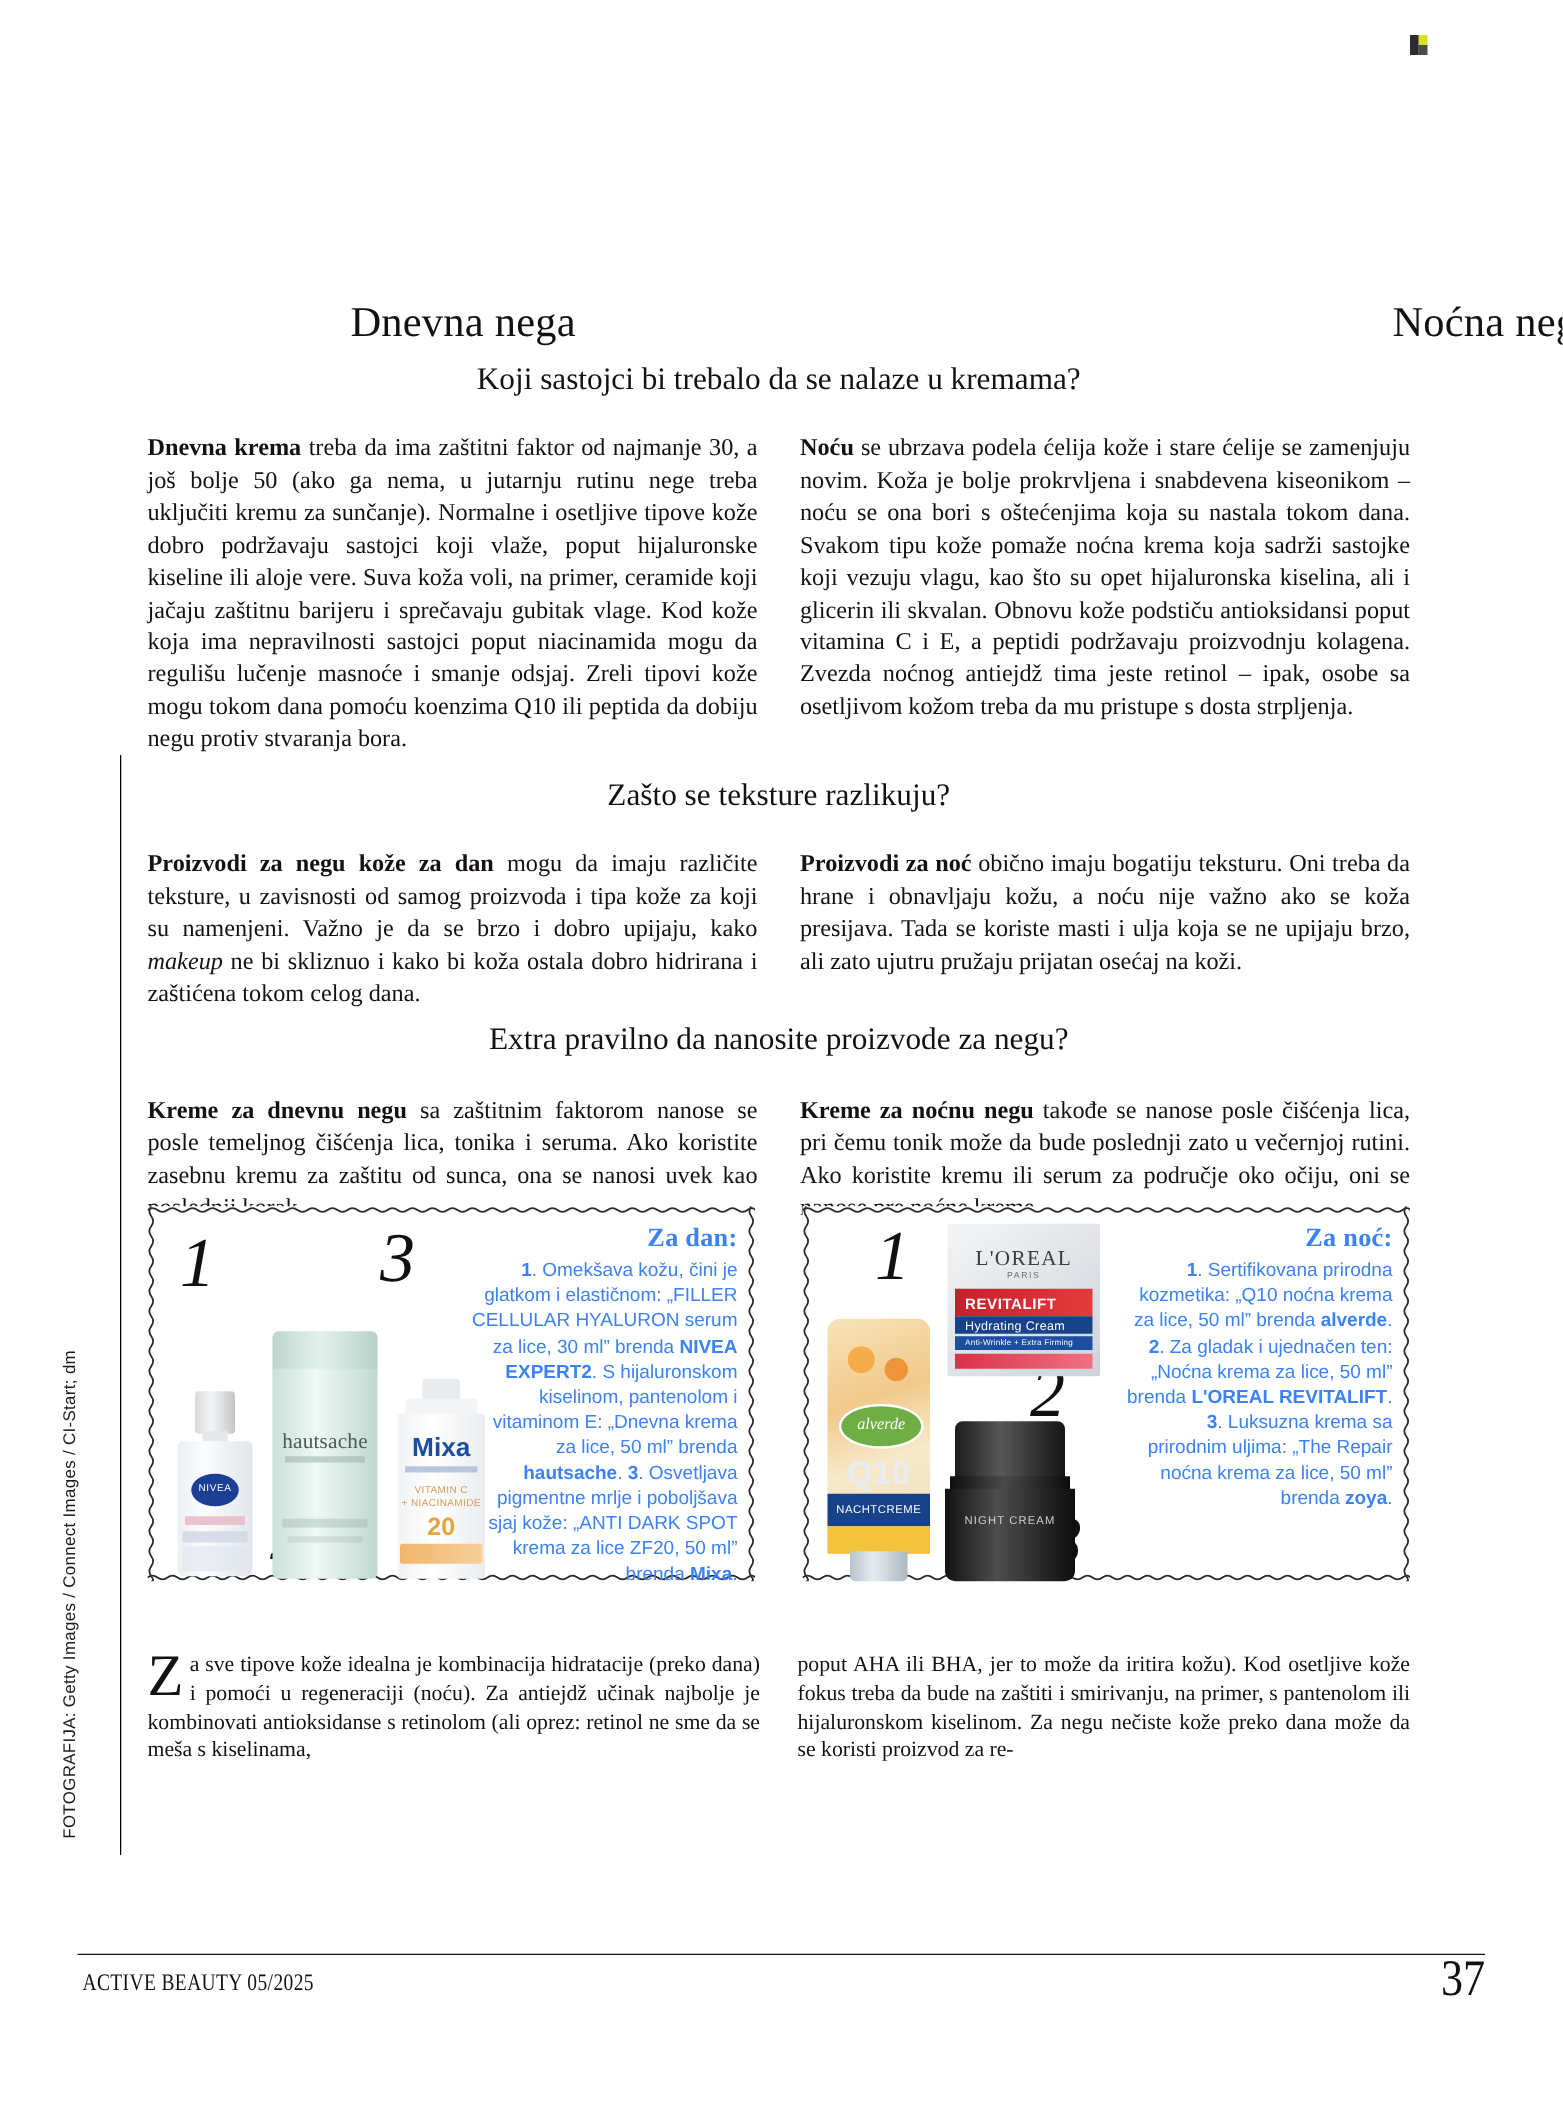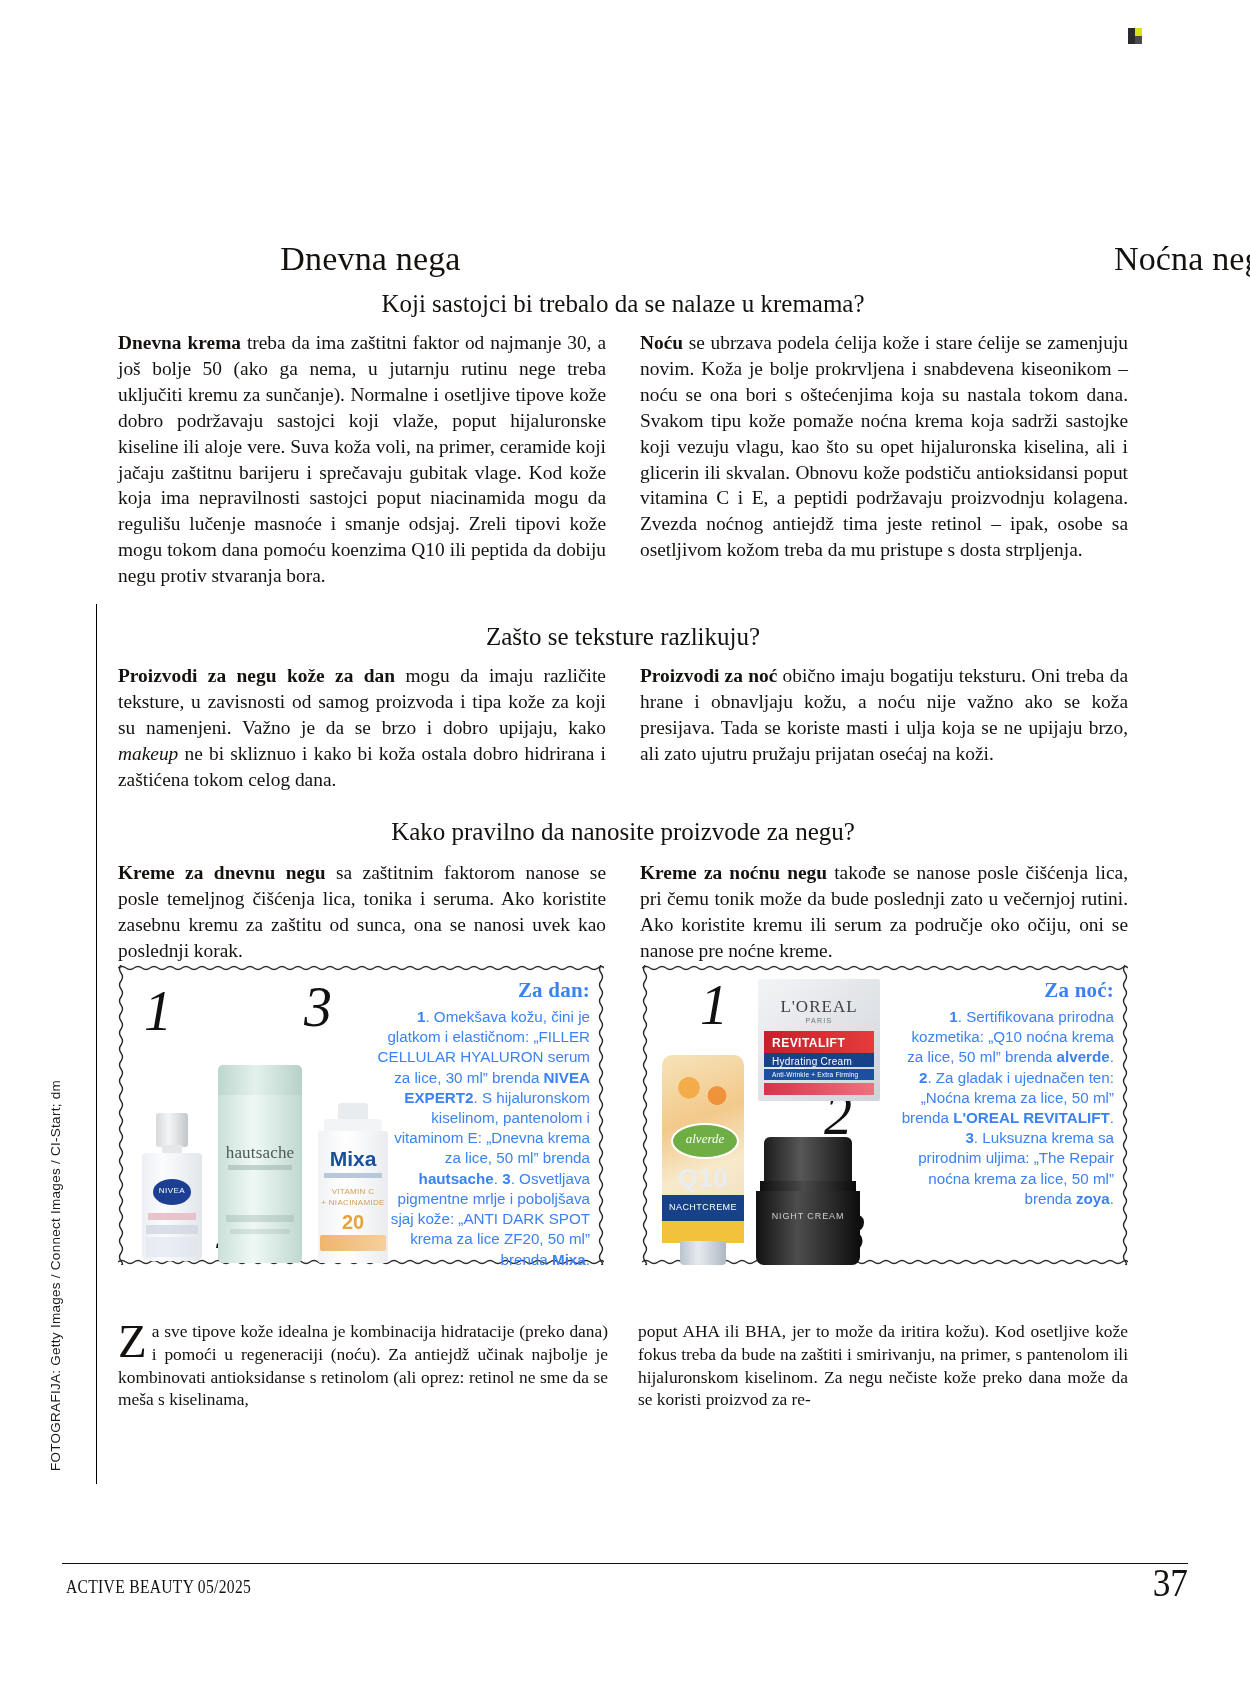--- a/index.html
+++ b/index.html
@@ -39,21 +39,21 @@
   .section-q{
     position:absolute;left:118px;width:1010px;text-align:center;
     font-size:25px;font-weight:400;
   }
   #q1{top:290px;}
   #q2{top:623px;}
   #q3{top:818px;}
   #q4{top:1275px;}
 
   
-  .twocol{position:absolute;left:118px;width:1010px;display:flex;gap:34px;}
+  .twocol{position:absolute;left:118px;width:1010px;display:flex;gap:34px;margin-top:16px;}
   .twocol .col{flex:1 1 0;}
   .bodytext{
     font-size:19.4px;line-height:1.335;
     text-align:justify;
     -webkit-hyphens:none;hyphens:none;
     word-spacing:-0.004em;
   }
   .bodytext b{font-weight:700;}
   .bodytext i{font-style:italic;}
 
@@ -217,21 +217,21 @@
 
   <div class="twocol" id="blockB">
     <div class="col bodytext">
       <b>Proizvodi za negu kože za dan</b><span> mogu da imaju različite teksture, u zavisnosti od samog proizvoda i tipa kože za koji su namenjeni. Važno je da se brzo i dobro upijaju, kako </span><i>makeup</i><span> ne bi skliznuo i kako bi koža ostala dobro hidrirana i zaštićena tokom celog dana.</span>
     </div>
     <div class="col bodytext">
       <b>Proizvodi za noć</b><span> obično imaju bogatiju teksturu. Oni treba da hrane i obnavljaju kožu, a noću nije važno ako se koža presijava. Tada se koriste masti i ulja koja se ne upijaju brzo, ali zato ujutru pružaju prijatan osećaj na koži.</span>
     </div>
   </div>
 
-  <div class="section-q" id="q3">Kako pravilno da nanosite proizvode za negu?</div>
+  <div class="section-q" id="q3">Extra pravilno da nanosite proizvode za negu?</div>
 
   <div class="twocol" id="blockC">
     <div class="col bodytext">
       <b>Kreme za dnevnu negu</b><span> sa zaštitnim faktorom nanose se posle temeljnog čišćenja lica, tonika i seruma. Ako koristite zasebnu kremu za zaštitu od sunca, ona se nanosi uvek kao poslednji korak.</span>
     </div>
     <div class="col bodytext">
       <b>Kreme za noćnu negu</b><span> takođe se nanose posle čišćenja lica, pri čemu tonik može da bude poslednji zato u večernjoj rutini. Ako koristite kremu ili serum za područje oko očiju, oni se nanose pre noćne kreme.</span>
     </div>
   </div>
 

